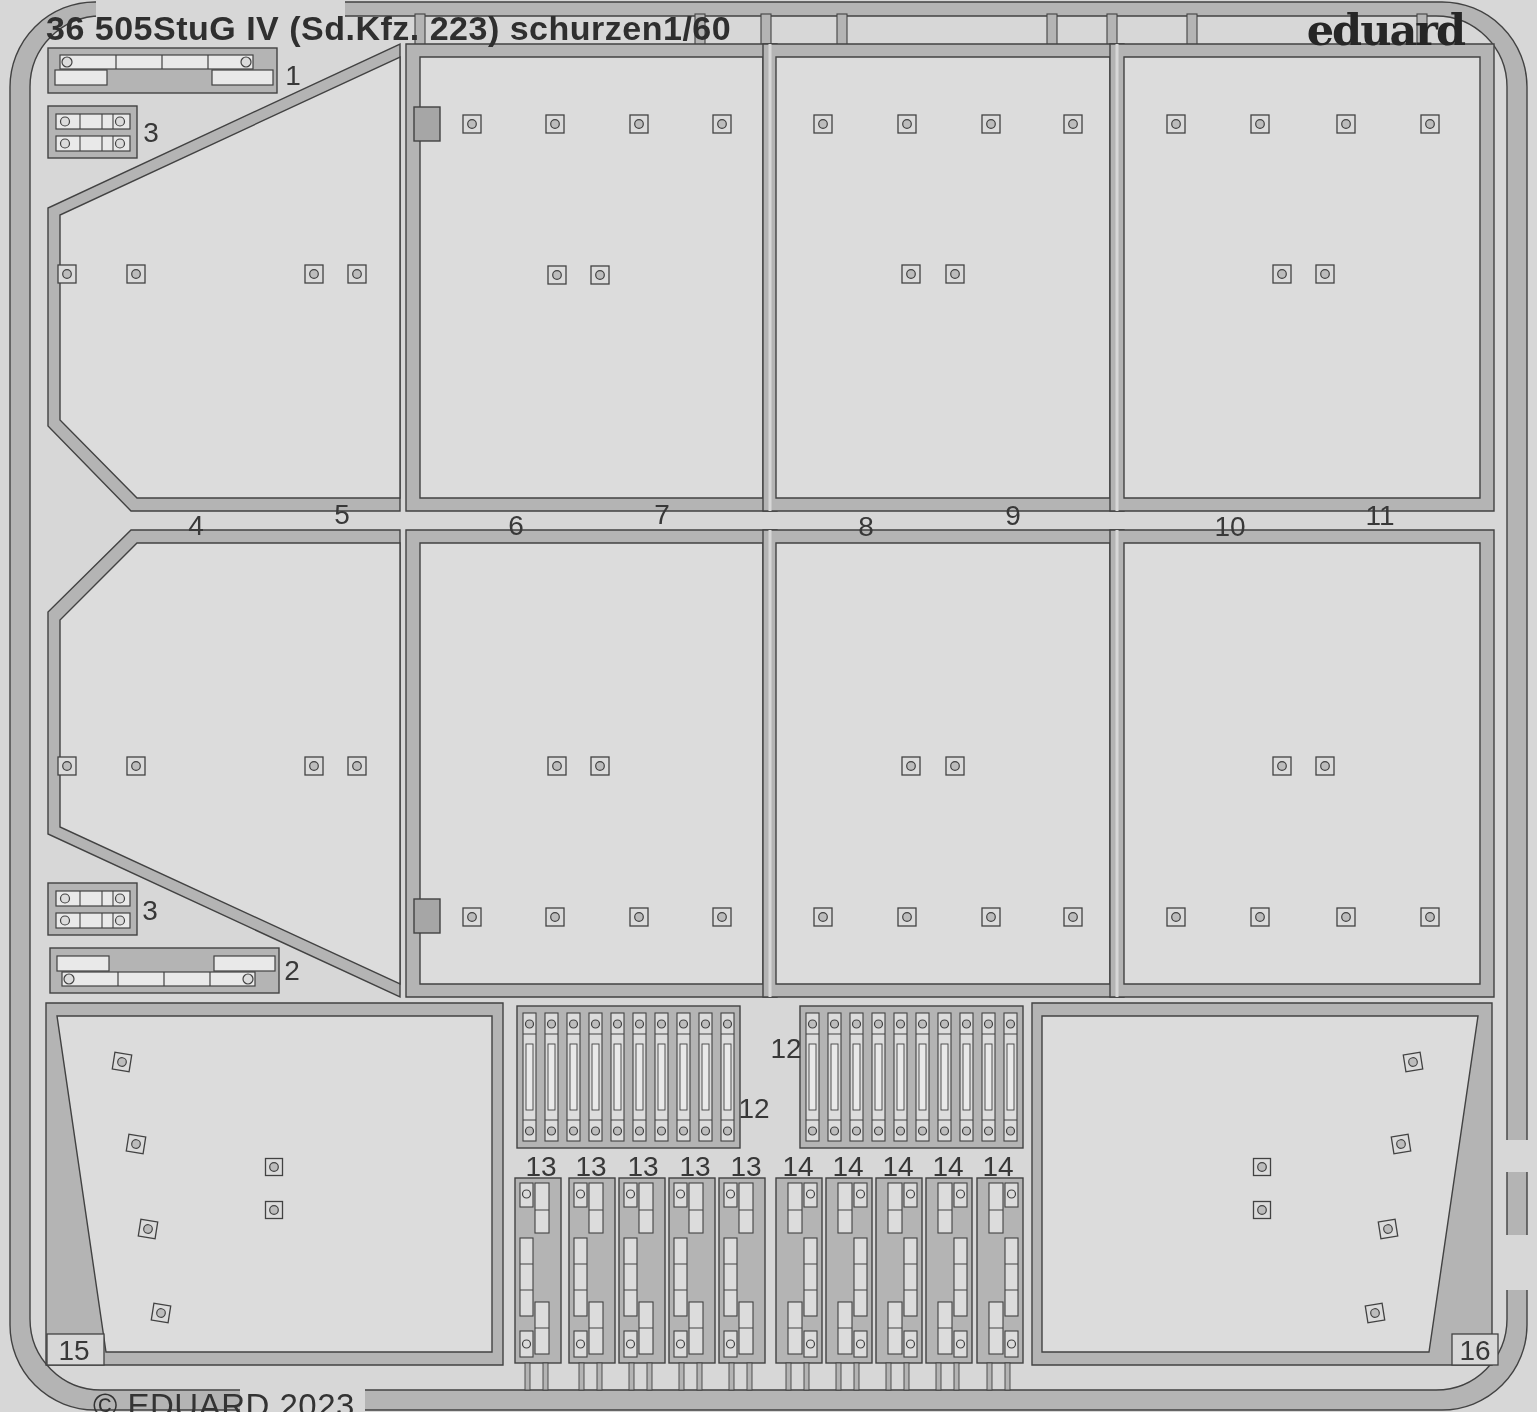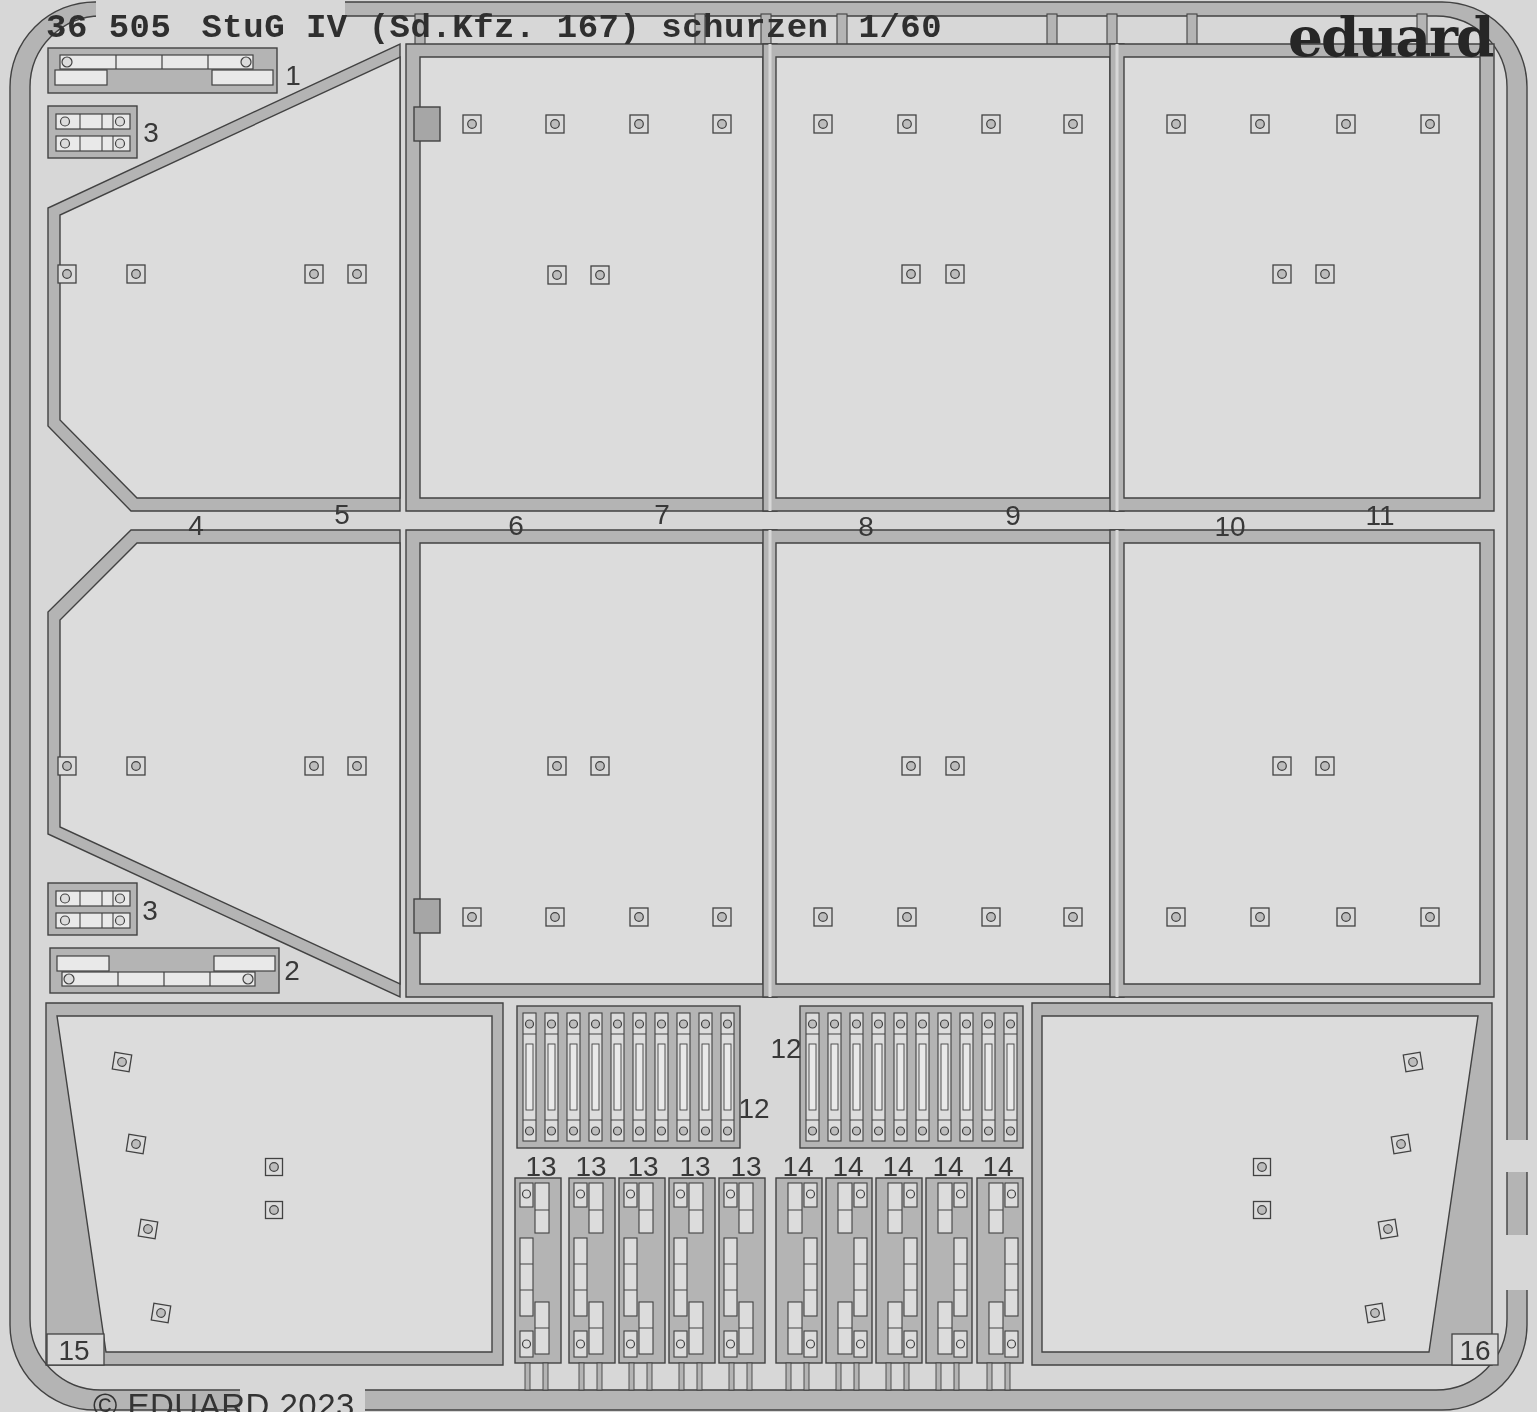--- a/index.html
+++ b/index.html
@@ -1,23 +1,23 @@
 <!DOCTYPE html>
 <html><head>
 <meta charset="utf-8">
 <style>
   html,body{margin:0;padding:0;background:#9a9a9a;}
   .canvas{position:relative;width:1537px;height:1412px;background:#d7d7d7;
           font-family:"Liberation Sans",sans-serif;overflow:hidden;}
   .canvas svg{position:absolute;left:0;top:0;}
-  .hdr{position:absolute;left:46px;top:9px;display:flex;gap:30px;z-index:3;
-       font-size:34px;font-weight:bold;color:#2f2f2f;letter-spacing:.5px;white-space:pre;font-family:Liberation Mono, monospace;}
+  .hdr{position:absolute;left:46px;top:9px;display:flex;z-index:3;
+       font-size:34px;font-weight:bold;color:#2f2f2f;letter-spacing:.5px;white-space:pre;}
   .brand{position:absolute;top:9px;left:1288px;width:176px;text-align:right;z-index:3;
          font-family:"DejaVu Serif","Liberation Serif",serif;font-weight:bold;
-         font-size:55px;color:#262626;letter-spacing:-2px;line-height:1;}
+         font-size:43px;color:#262626;letter-spacing:-2px;line-height:1;}
   .foot{position:absolute;top:1363px;z-index:3;font-size:33px;color:#333;letter-spacing:.5px;margin-top:24px;}
   .foot.left{left:93px;}
   .foot.right{right:46px;}
 </style>
 </head>
 <body>
 
 <div class="canvas">
   <svg id="fret" width="1537" height="1412" viewBox="0 0 1537 1412">
       <path d="M95,2 H1442 A85,85 0 0 1 1527,87 V1325 A85,85 0 0 1 1442,1410 H95 A85,85 0 0 1 10,1325 V87 A85,85 0 0 1 95,2 Z M101,16 H1436 A71,71 0 0 1 1507,87 V1319 A71,71 0 0 1 1436,1390 H101 A71,71 0 0 1 30,1319 V87 A71,71 0 0 1 101,16 Z" fill="#b4b4b4" fill-rule="evenodd" stroke="#424242" stroke-width="1.4"></path>
@@ -614,20 +614,20 @@
       <text x="848" y="1166" fill="#383838" font-size="28" font-family="&quot;Liberation Sans&quot;, sans-serif" text-anchor="middle" dominant-baseline="central">14</text>
       <text x="898" y="1166" fill="#383838" font-size="28" font-family="&quot;Liberation Sans&quot;, sans-serif" text-anchor="middle" dominant-baseline="central">14</text>
       <text x="948" y="1166" fill="#383838" font-size="28" font-family="&quot;Liberation Sans&quot;, sans-serif" text-anchor="middle" dominant-baseline="central">14</text>
       <text x="998" y="1166" fill="#383838" font-size="28" font-family="&quot;Liberation Sans&quot;, sans-serif" text-anchor="middle" dominant-baseline="central">14</text>
       <text x="74" y="1350" fill="#383838" font-size="28" font-family="&quot;Liberation Sans&quot;, sans-serif" text-anchor="middle" dominant-baseline="central">15</text>
       <text x="1475" y="1350" fill="#383838" font-size="28" font-family="&quot;Liberation Sans&quot;, sans-serif" text-anchor="middle" dominant-baseline="central">16</text>
     </svg>
 
   <div class="hdr">
     <span>36 505</span>
-    <span>StuG IV (Sd.Kfz. 167) schurzen</span>
+    <span>StuG IV (Sd.Kfz. 223) schurzen</span>
     <span>1/60</span>
   </div>
 
   <div class="brand">eduard</div>
 
   <div class="foot left">© EDUARD 2023</div>
 </div>
 
 </body></html>

